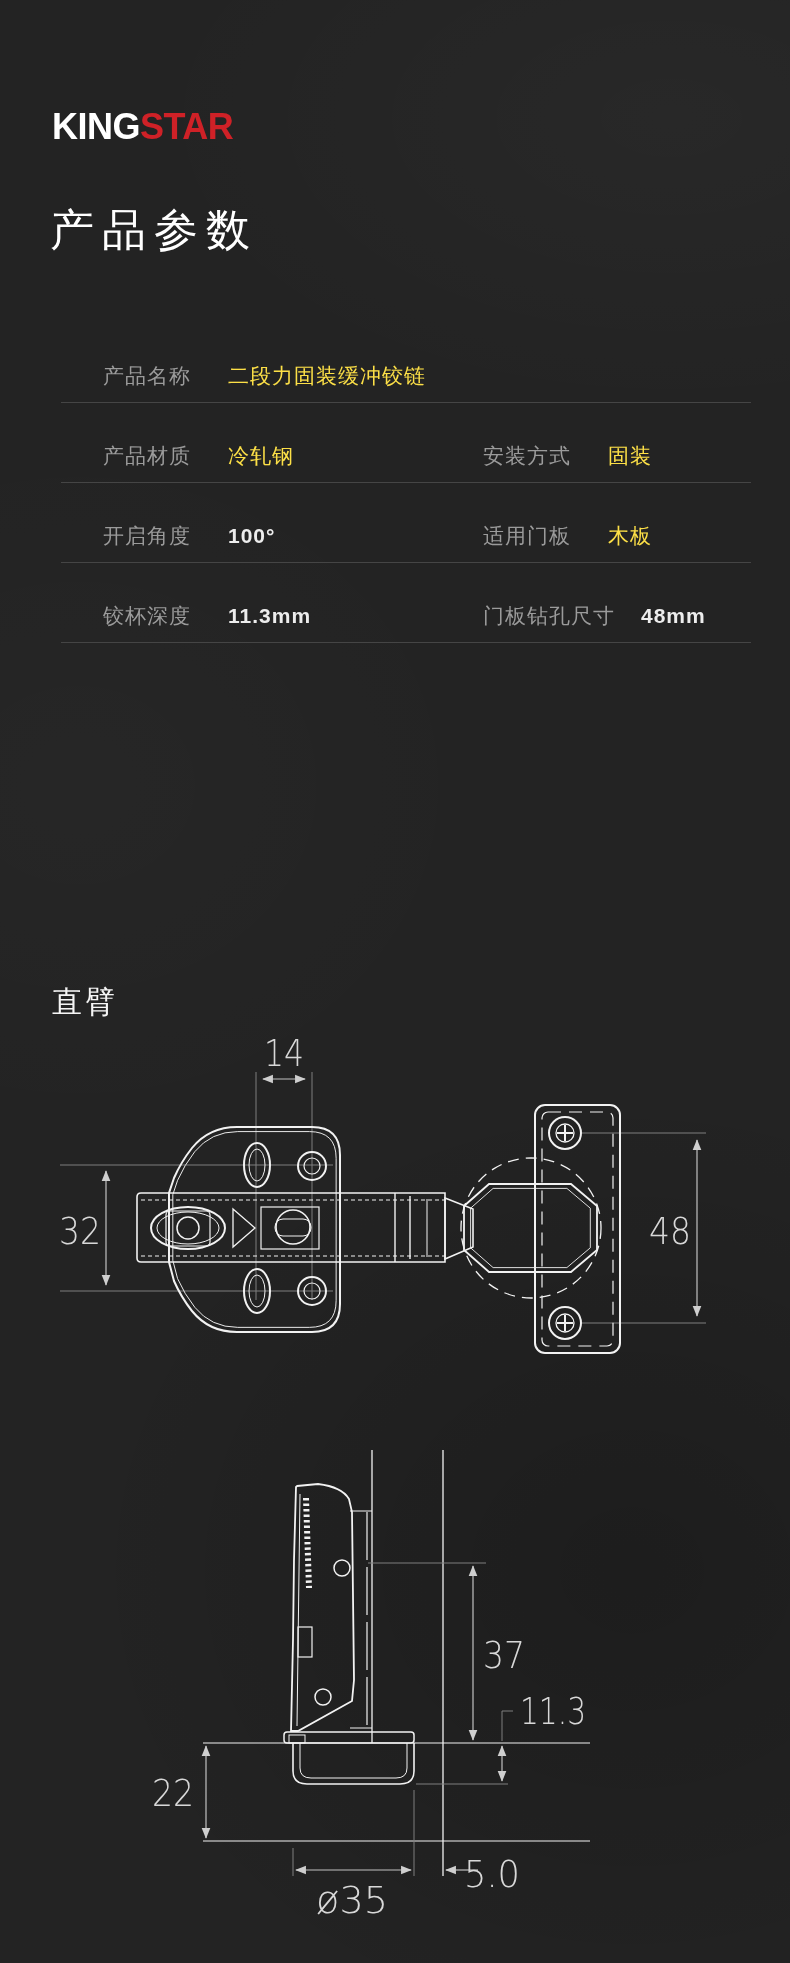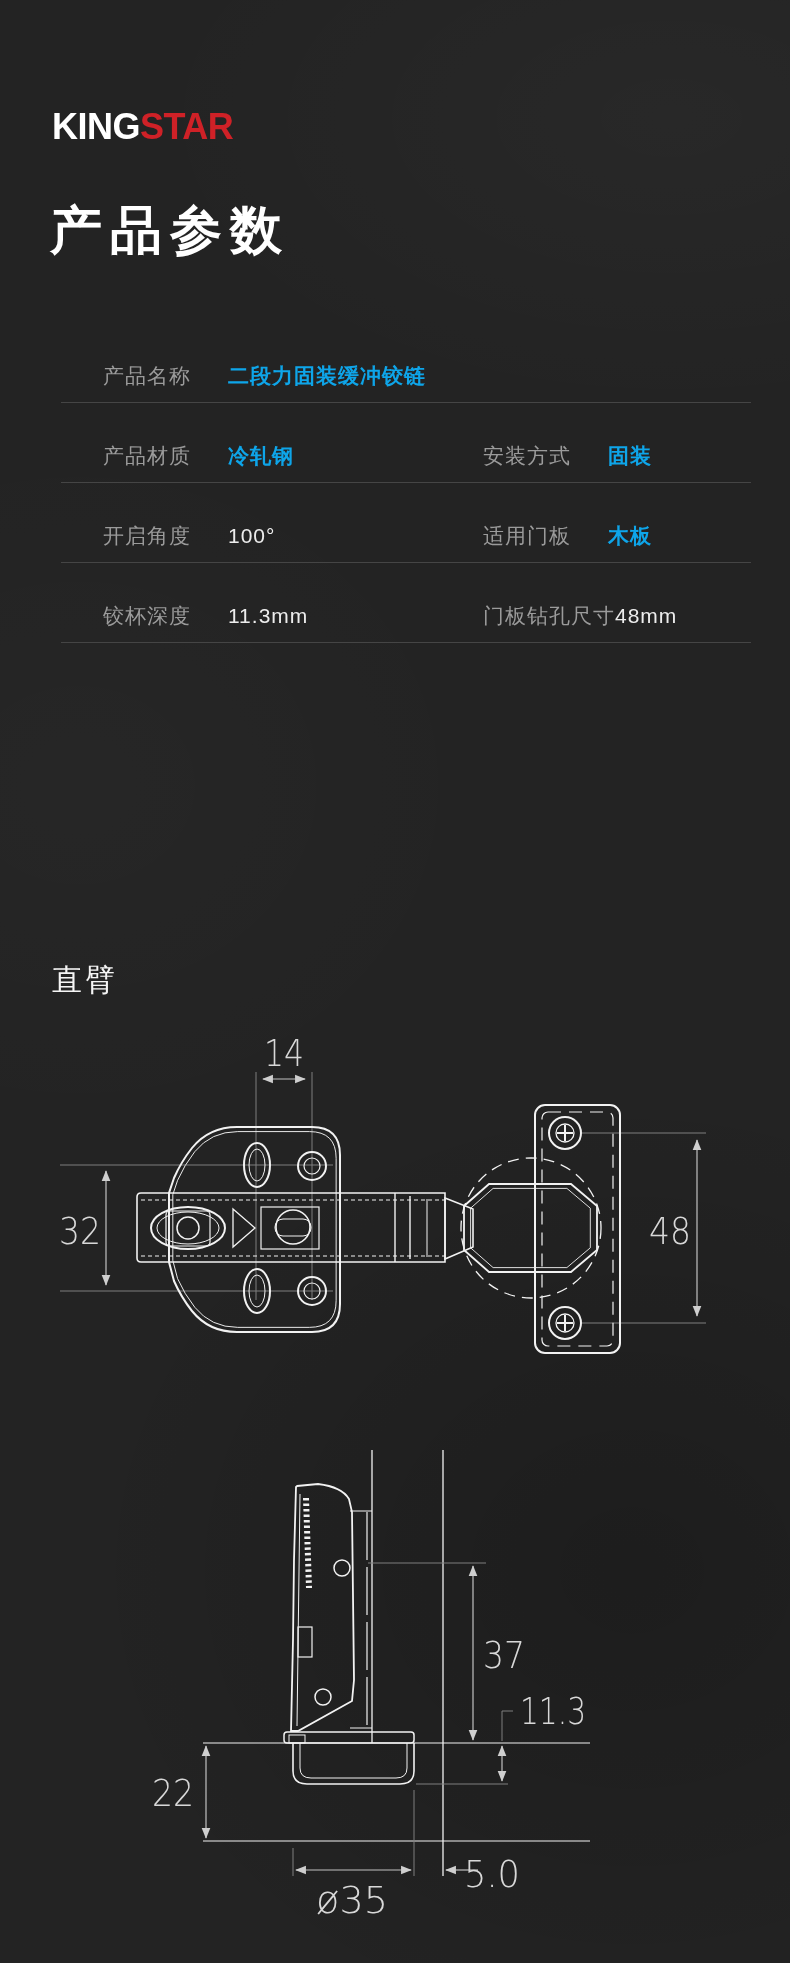--- a/index.html
+++ b/index.html
@@ -12,34 +12,34 @@
   #canvas::before{
     content:"";position:absolute;inset:0;pointer-events:none;
     background:
       radial-gradient(900px 500px at 85% 6%, rgba(255,255,255,0.025), transparent 60%),
       radial-gradient(700px 600px at 10% 40%, rgba(255,255,255,0.015), transparent 60%),
       radial-gradient(800px 700px at 80% 80%, rgba(0,0,0,0.18), transparent 70%);
   }
   .logo{position:absolute;left:52px;top:108px;font-size:36px;font-weight:800;letter-spacing:-0.5px;line-height:38px;}
   .logo .k{color:#ffffff;}
   .logo .s{color:#cf2127;}
-  .h1{position:absolute;left:50px;font-size:52px;font-weight:700;color:#ffffff;letter-spacing:8px;line-height:56px;}
+  .h1{position:absolute;left:50px;font-size:44px;font-weight:400;color:#ffffff;letter-spacing:8px;line-height:56px;}
   .h1.params{top:202px;}
   .h1.dims{top:842px;}
-  .subtitle{position:absolute;left:52px;top:960px;font-size:30px;font-weight:500;color:#f5f5f5;letter-spacing:3px;}
+  .subtitle{position:absolute;left:52px;top:982px;font-size:30px;font-weight:500;color:#f5f5f5;letter-spacing:3px;}
   
   .spec-table{position:absolute;left:61px;top:323px;width:690px;}
   .spec-row{position:relative;height:80px;border-bottom:1px solid #454545;box-sizing:border-box;}
   .cell{position:absolute;bottom:12px;display:flex;align-items:baseline;white-space:nowrap;}
   .cell.c1{left:42px;}
   .cell.c2{left:422px;}
   .cell .lbl{min-width:125px;color:#9b9b9b;font-size:21px;font-weight:400;letter-spacing:1px;}
-  .cell .val{color:#ededed;font-size:21px;font-weight:400;letter-spacing:1px;}
-  .cell .val.strong{color:#0ea5e9;font-weight:700;}
-  .cell .val.pad{}
+  .cell .val{color:#ededed;font-size:21px;font-weight:700;letter-spacing:1px;}
+  .cell .val.strong{color:#fde047;font-weight:400;}
+  .cell .val.pad{margin-left:26px;}
   
   svg{position:absolute;left:0;overflow:visible;}
   .draw{stroke:#f2f2f2;fill:none;}
   .dimline{stroke:#c2c2c2;stroke-width:1.2;fill:none;}
   .extline{stroke:#7e7e7e;stroke-width:1;fill:none;}
   .dim-text{font-family:"DejaVu Sans","Liberation Sans",sans-serif;font-weight:300;font-size:38px;fill:#d8d8d8;}
 </style>
 </head>
 <body>
 

